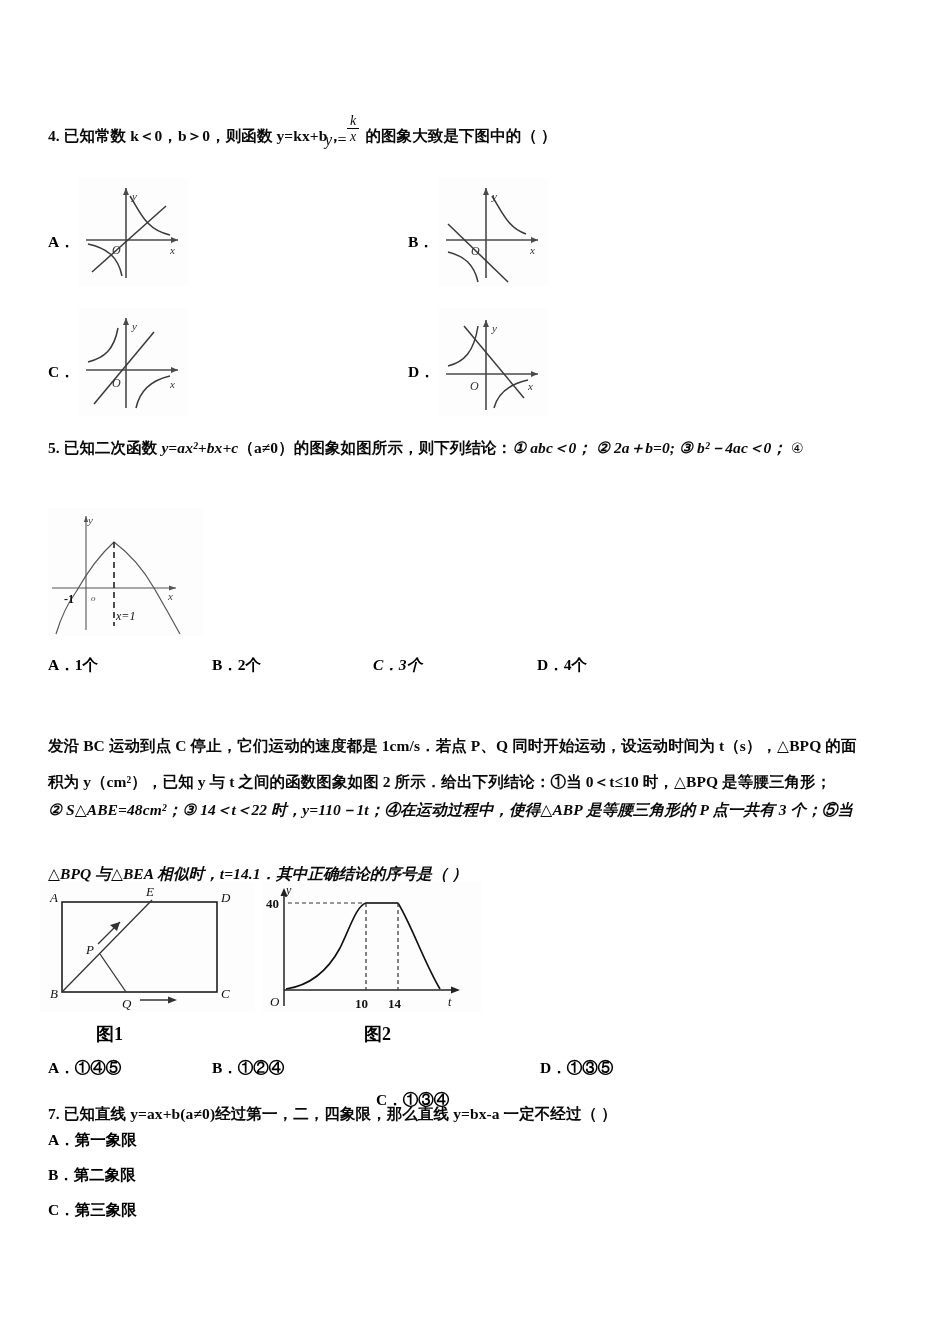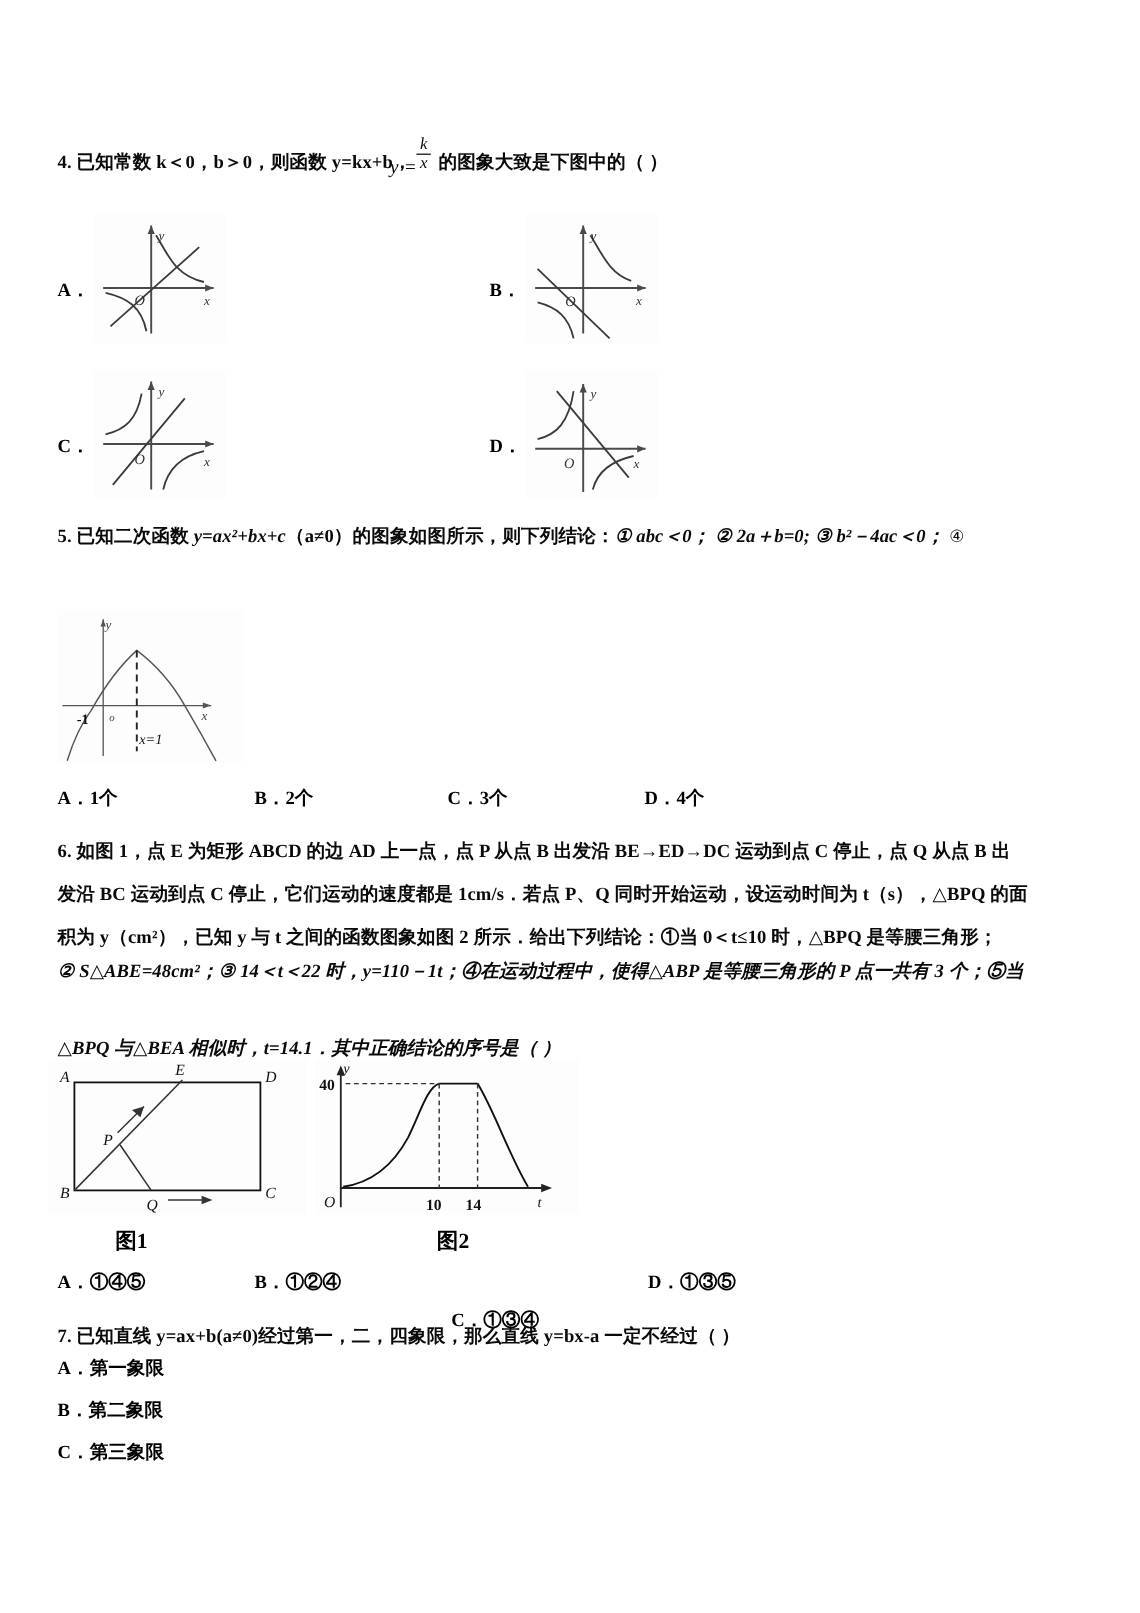--- a/index.html
+++ b/index.html
@@ -213,27 +213,23 @@
       <text x="40" y="16" font-family="'Liberation Serif',serif" font-style="italic" font-size="11" fill="#444">y</text>
       <text x="120" y="92" font-family="'Liberation Serif',serif" font-style="italic" font-size="11" fill="#444">x</text>
       <text x="16" y="95" font-family="'Liberation Serif',serif" font-weight="bold" font-size="12" fill="#111">-1</text>
       <text x="43" y="93" font-family="'Liberation Serif',serif" font-style="italic" font-size="9" fill="#444">o</text>
       <text x="68" y="112" font-family="'Liberation Serif',serif" font-style="italic" font-size="12" fill="#111">x=1</text>
     </svg>
   </div>
 
   <div class="opt-label" style="left:48px; top:655px;">A．1个</div>
   <div class="opt-label" style="left:212px; top:655px;">B．2个</div>
-  <div class="opt-label" style="left:373px; top:655px;">C．3个</div>
+  <div class="opt-label" style="left:373px; top:655px;font-style:italic;">C．3个</div>
   <div class="opt-label" style="left:537px; top:655px;">D．4个</div>
 
-  <div class="q-text" style="left:48px; top:692px;">
-    <span>6.</span>
-    <span>如图 1，点 E 为矩形 ABCD 的边 AD 上一点，点 P 从点 B 出发沿 BE→ED→DC 运动到点 C 停止，点 Q 从点 B 出</span>
-  </div>
   <div class="q-text" style="left:48px; top:728px;">
     <span>发沿 BC 运动到点 C 停止，它们运动的速度都是 1cm/s．若点 P、Q 同时开始运动，设运动时间为 t（s），△BPQ 的面</span>
   </div>
   <div class="q-text" style="left:48px; top:764px;">
     <span>积为 y（cm²），已知 y 与 t 之间的函数图象如图 2 所示．给出下列结论：</span><span>①当 0＜t≤10 时，△BPQ 是等腰三角形；</span>
   </div>
   <div class="q-text" style="left:48px; top:792px;font-style:italic;">
     <span>② S△ABE=48cm²；</span><span>③ 14＜t＜22 时，y=110－1t；</span><span>④在运动过程中，使得△ABP 是等腰三角形的 P 点一共有 3 个；</span><span>⑤当</span>
   </div>
   <div class="q-text" style="left:48px; top:856px;font-style:italic;">

